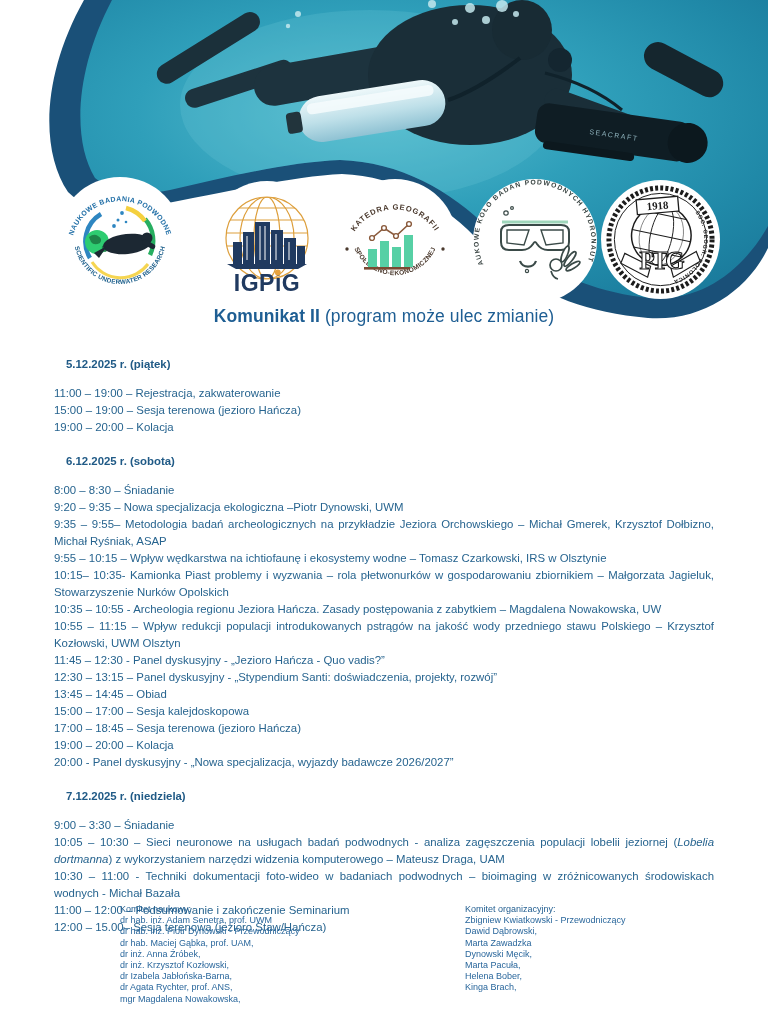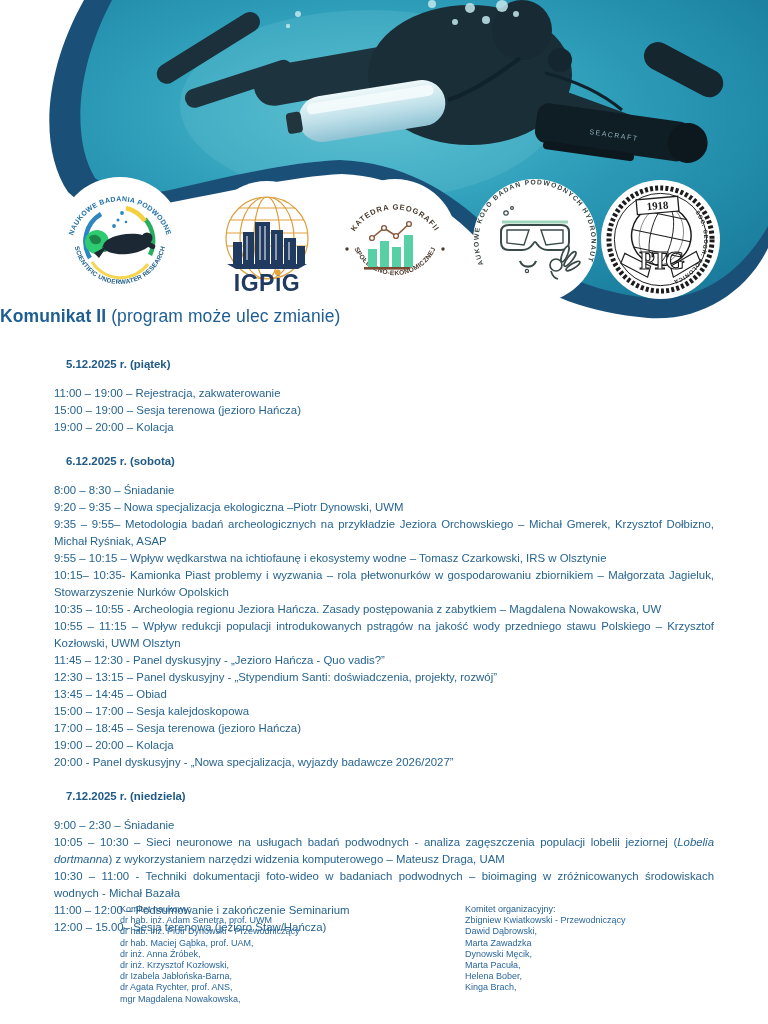--- a/index.html
+++ b/index.html
@@ -1,21 +1,21 @@
 <!DOCTYPE html>
 <html><head>
 <meta charset="utf-8">
 <style>
   html,body{margin:0;padding:0;background:#e8e8e8;}
   .page{position:relative;width:768px;height:1024px;background:#ffffff;overflow:hidden;
         font-family:"Liberation Sans", sans-serif;margin:0 auto;}
   .header-art{position:absolute;top:0;left:0;}
   .logo{position:absolute;border-radius:50%;background:#fff;display:flex;align-items:center;justify-content:center;}
   .logo svg{display:block;}
-  .title{position:absolute;top:306px;left:0;width:768px;
+  .title{position:absolute;top:306px;left:0;width:768px;text-align:center;
          font-size:17.5px;color:#1e5e93;letter-spacing:.1px;}
   .title .tb{font-weight:bold;}
   .content{position:absolute;top:344px;left:54px;width:660px;color:#27648f;
            font-size:11.4px;line-height:17px;}
   .sec h3{font-weight:bold;font-size:inherit;margin:12px;color:#205a86;}
   .sec + .sec{margin-top:17px;}
   .entry{margin:0;text-align:justify;}
   .it{font-style:italic;}
   .committees{position:absolute;top:904px;left:120px;width:610px;display:flex;
               color:#2a679c;font-size:9px;line-height:11.2px;}
@@ -286,21 +286,21 @@
       <p class="entry">12:30 – 13:15 – Panel dyskusyjny - „Stypendium Santi: doświadczenia, projekty, rozwój”</p>
       <p class="entry">13:45 – 14:45 – Obiad</p>
       <p class="entry">15:00 – 17:00 – Sesja kalejdoskopowa</p>
       <p class="entry">17:00 – 18:45 – Sesja terenowa (jezioro Hańcza)</p>
       <p class="entry">19:00 – 20:00 – Kolacja</p>
       <p class="entry">20:00 - Panel dyskusyjny - „Nowa specjalizacja, wyjazdy badawcze 2026/2027”</p>
     </div>
 
     <div class="sec">
       <h3>7.12.2025 r. (niedziela)</h3>
-      <p class="entry">9:00 – 2:30 – Śniadanie</p>
+      <p class="entry">9:00 – 3:30 – Śniadanie</p>
       <p class="entry"><span>10:05 – 10:30 – Sieci neuronowe na usługach badań podwodnych - analiza zagęszczenia populacji lobelii jeziornej (</span><span class="it">Lobelia dortmanna</span><span>) z wykorzystaniem narzędzi widzenia komputerowego – Mateusz Draga, UAM</span></p>
       <p class="entry">10:30 – 11:00 - Techniki dokumentacji foto-wideo w badaniach podwodnych – bioimaging w zróżnicowanych środowiskach wodnych - Michał Bazała</p>
       <p class="entry">11:00 – 12:00 – Podsumowanie i zakończenie Seminarium</p>
       <p class="entry">12:00 – 15.00– Sesja terenowa (jezioro Staw/Hańcza)</p>
     </div>
 
   </div>
 
   <div class="committees">
     <div class="com-col col-science">

